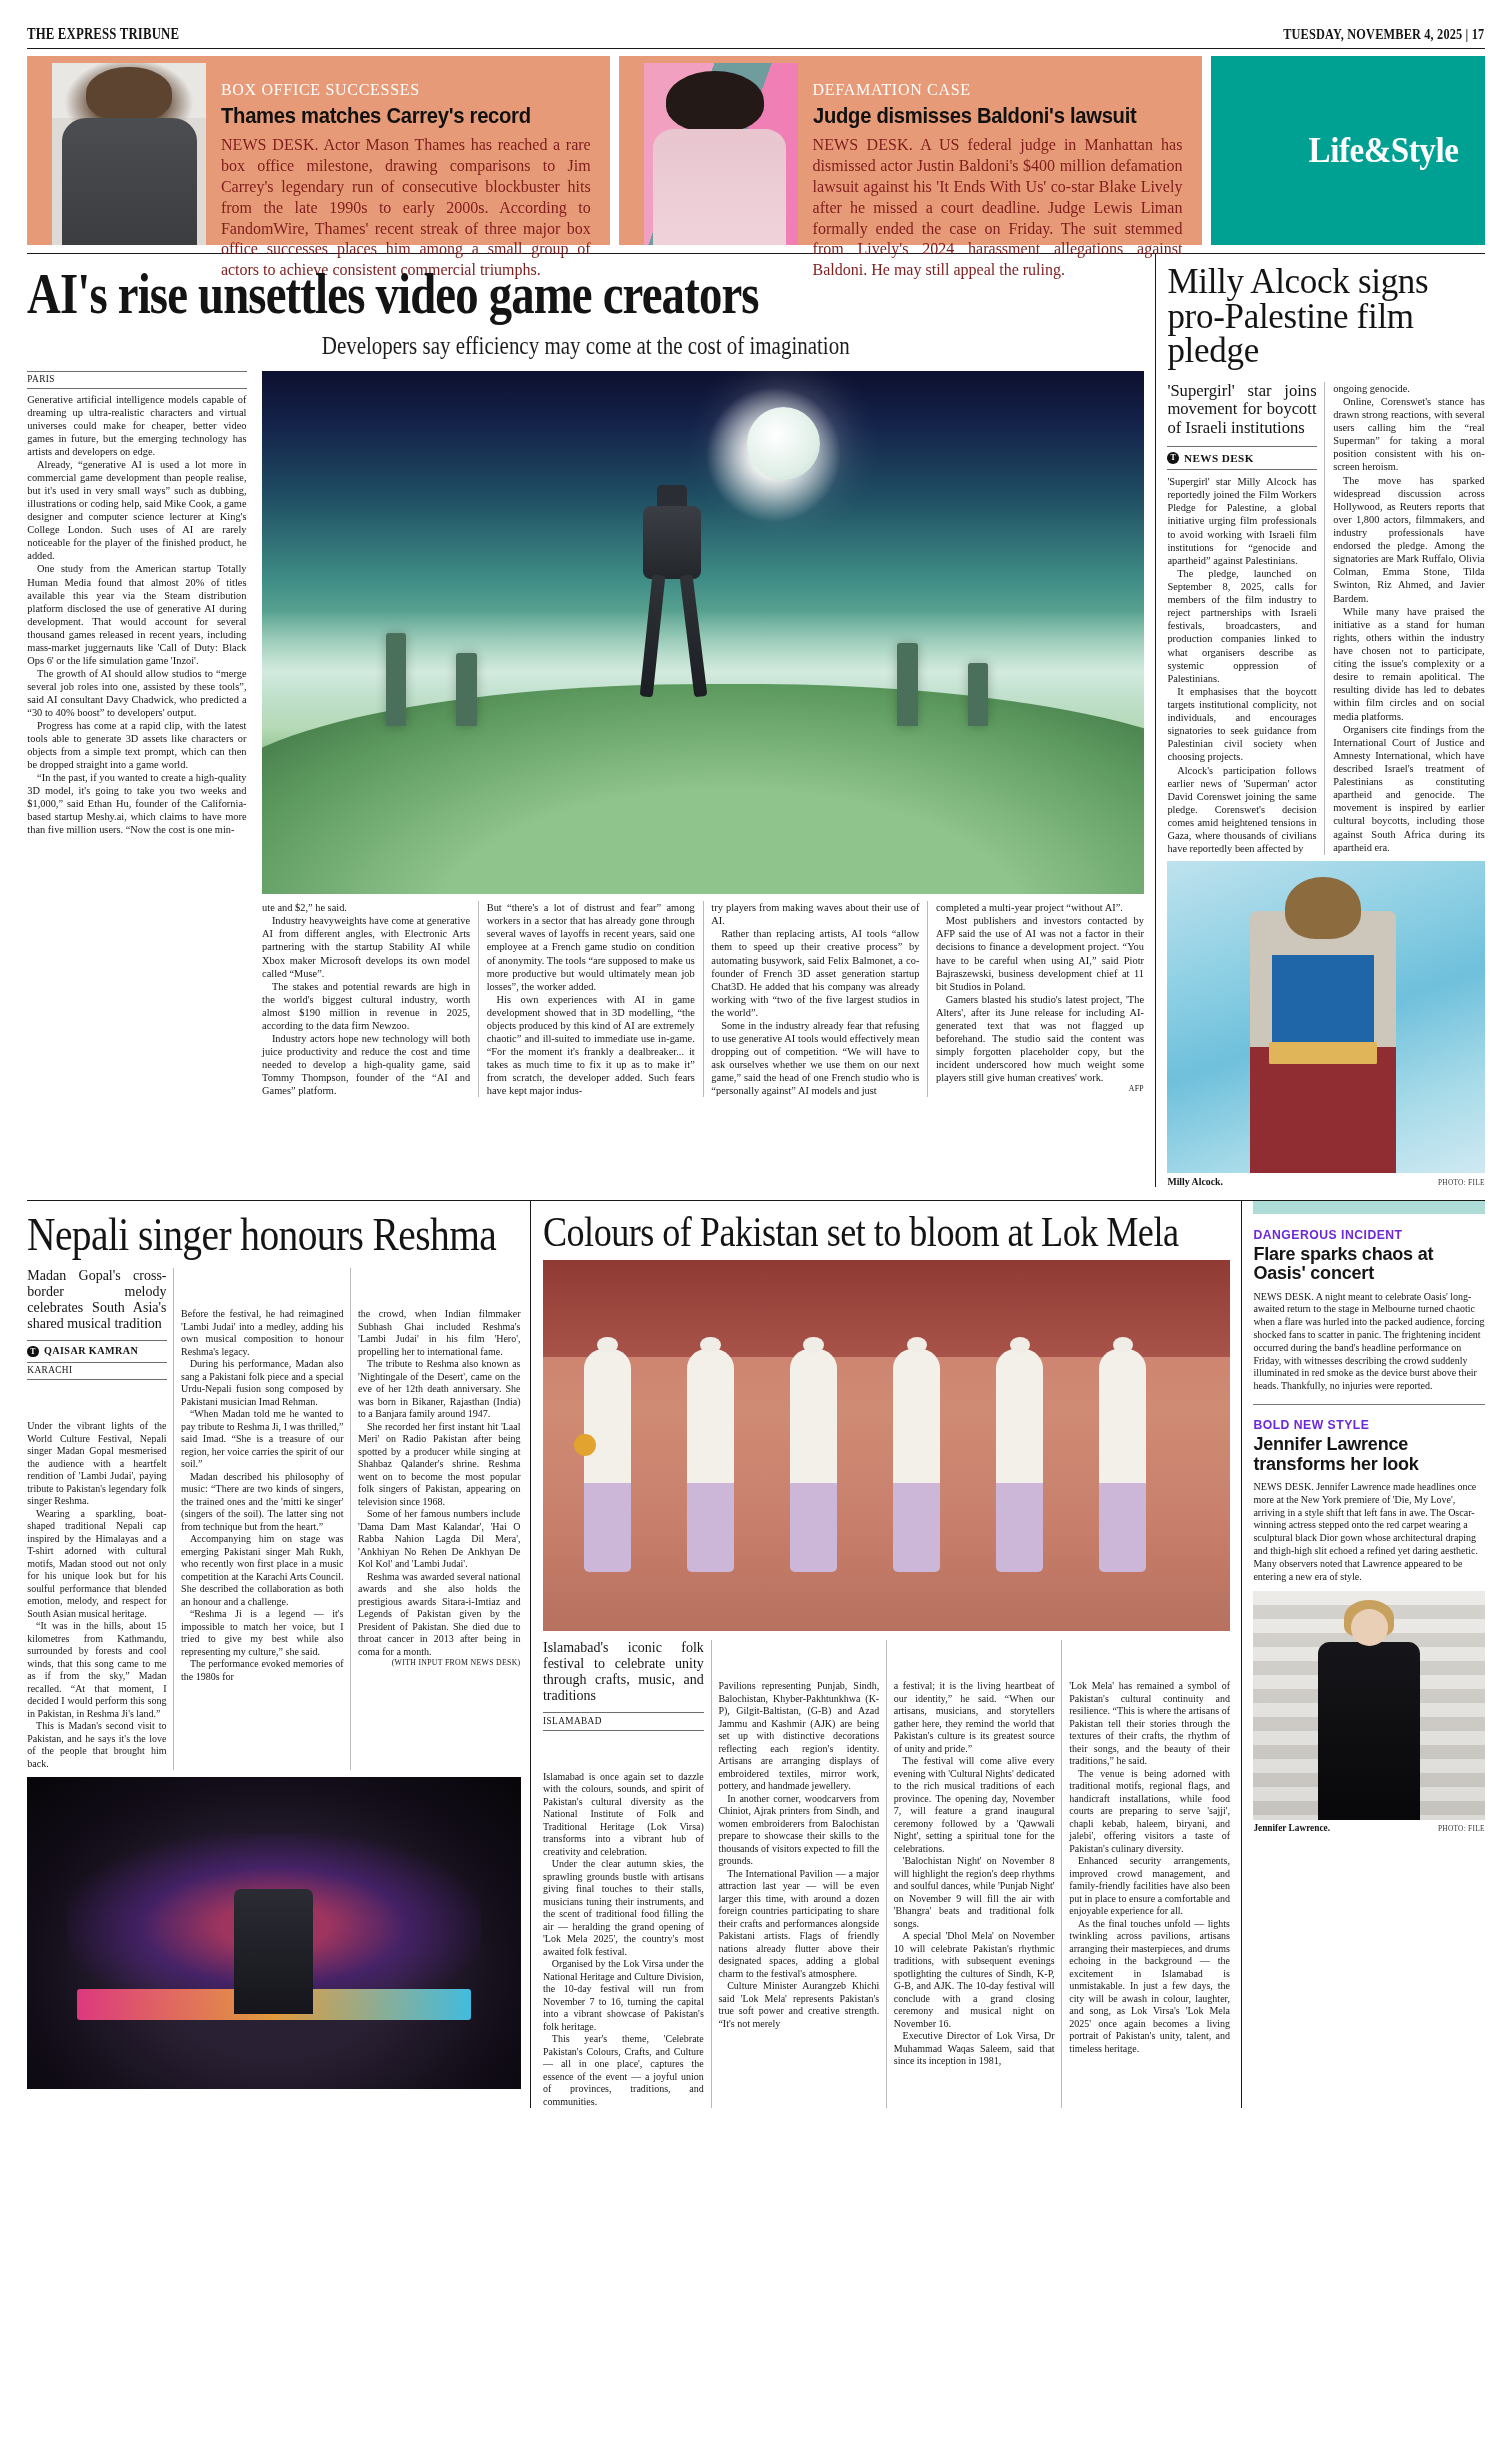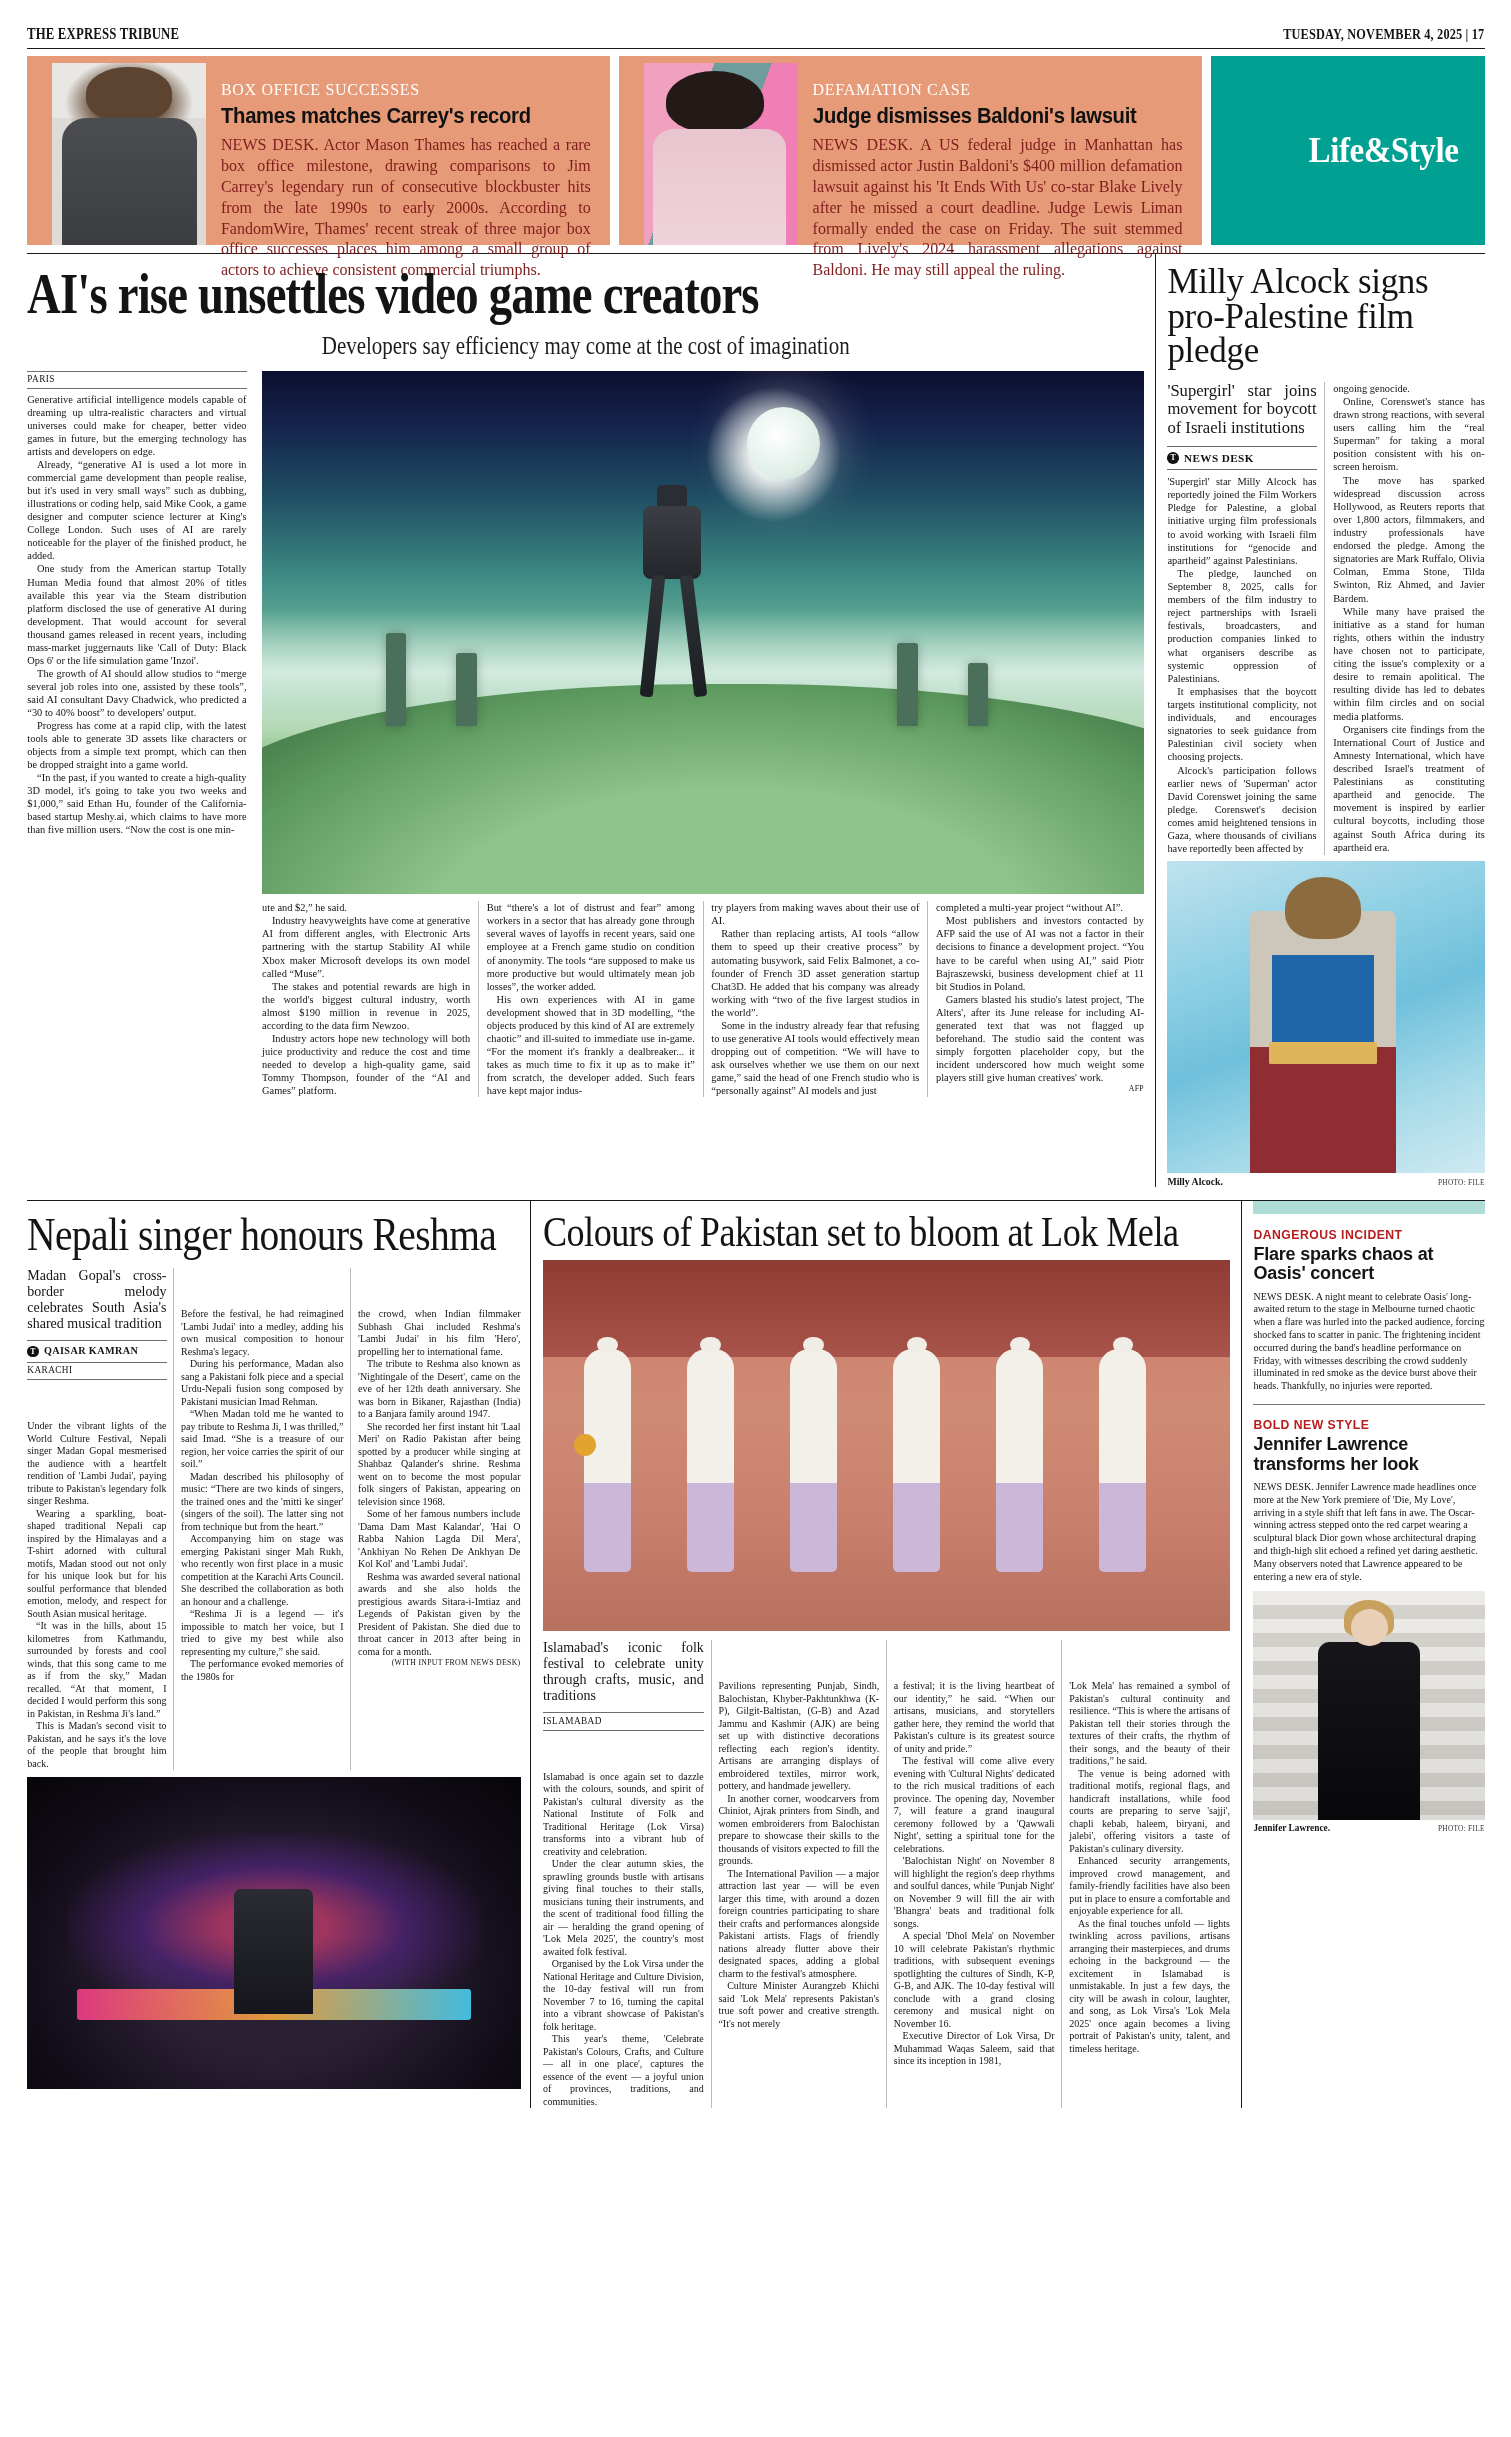--- a/index.html
+++ b/index.html
@@ -296,21 +296,21 @@
   }
 
   
   .nib-band { background:#aedcd6; height: 13.7px; width: 100%; }
   .nib-title {
     color:#049b92; font-family:"Liberation Serif", serif; font-size: 38px;
     line-height: 1.08; text-align:center; letter-spacing: 0.5px; padding-top: 2px;
   }
   .nib-item { margin-top: 13.7px; }
   .nib-kicker {
-    color:#b91c1c; font-family:"Liberation Sans", sans-serif; font-weight:700;
+    color:#6d28d9; font-family:"Liberation Sans", sans-serif; font-weight:700;
     font-size: 12.2px; letter-spacing: 0.5px; margin-bottom: 2.9px;
   }
   .nib-head {
     font-family:"Liberation Sans", sans-serif; font-weight:700;
     font-size: 18px; line-height:1.08; letter-spacing:-0.2px; color:#151515;
     margin-bottom: 6.8px;
   }
   .nib-body { font-size: 10px; line-height:1.28; text-align:left; }
   .nib-body .deskmark { font-variant: small-caps; letter-spacing:0.1px; }
   .nib-rule { border-top:0.5px solid #777; margin-top: 10.7px; }

